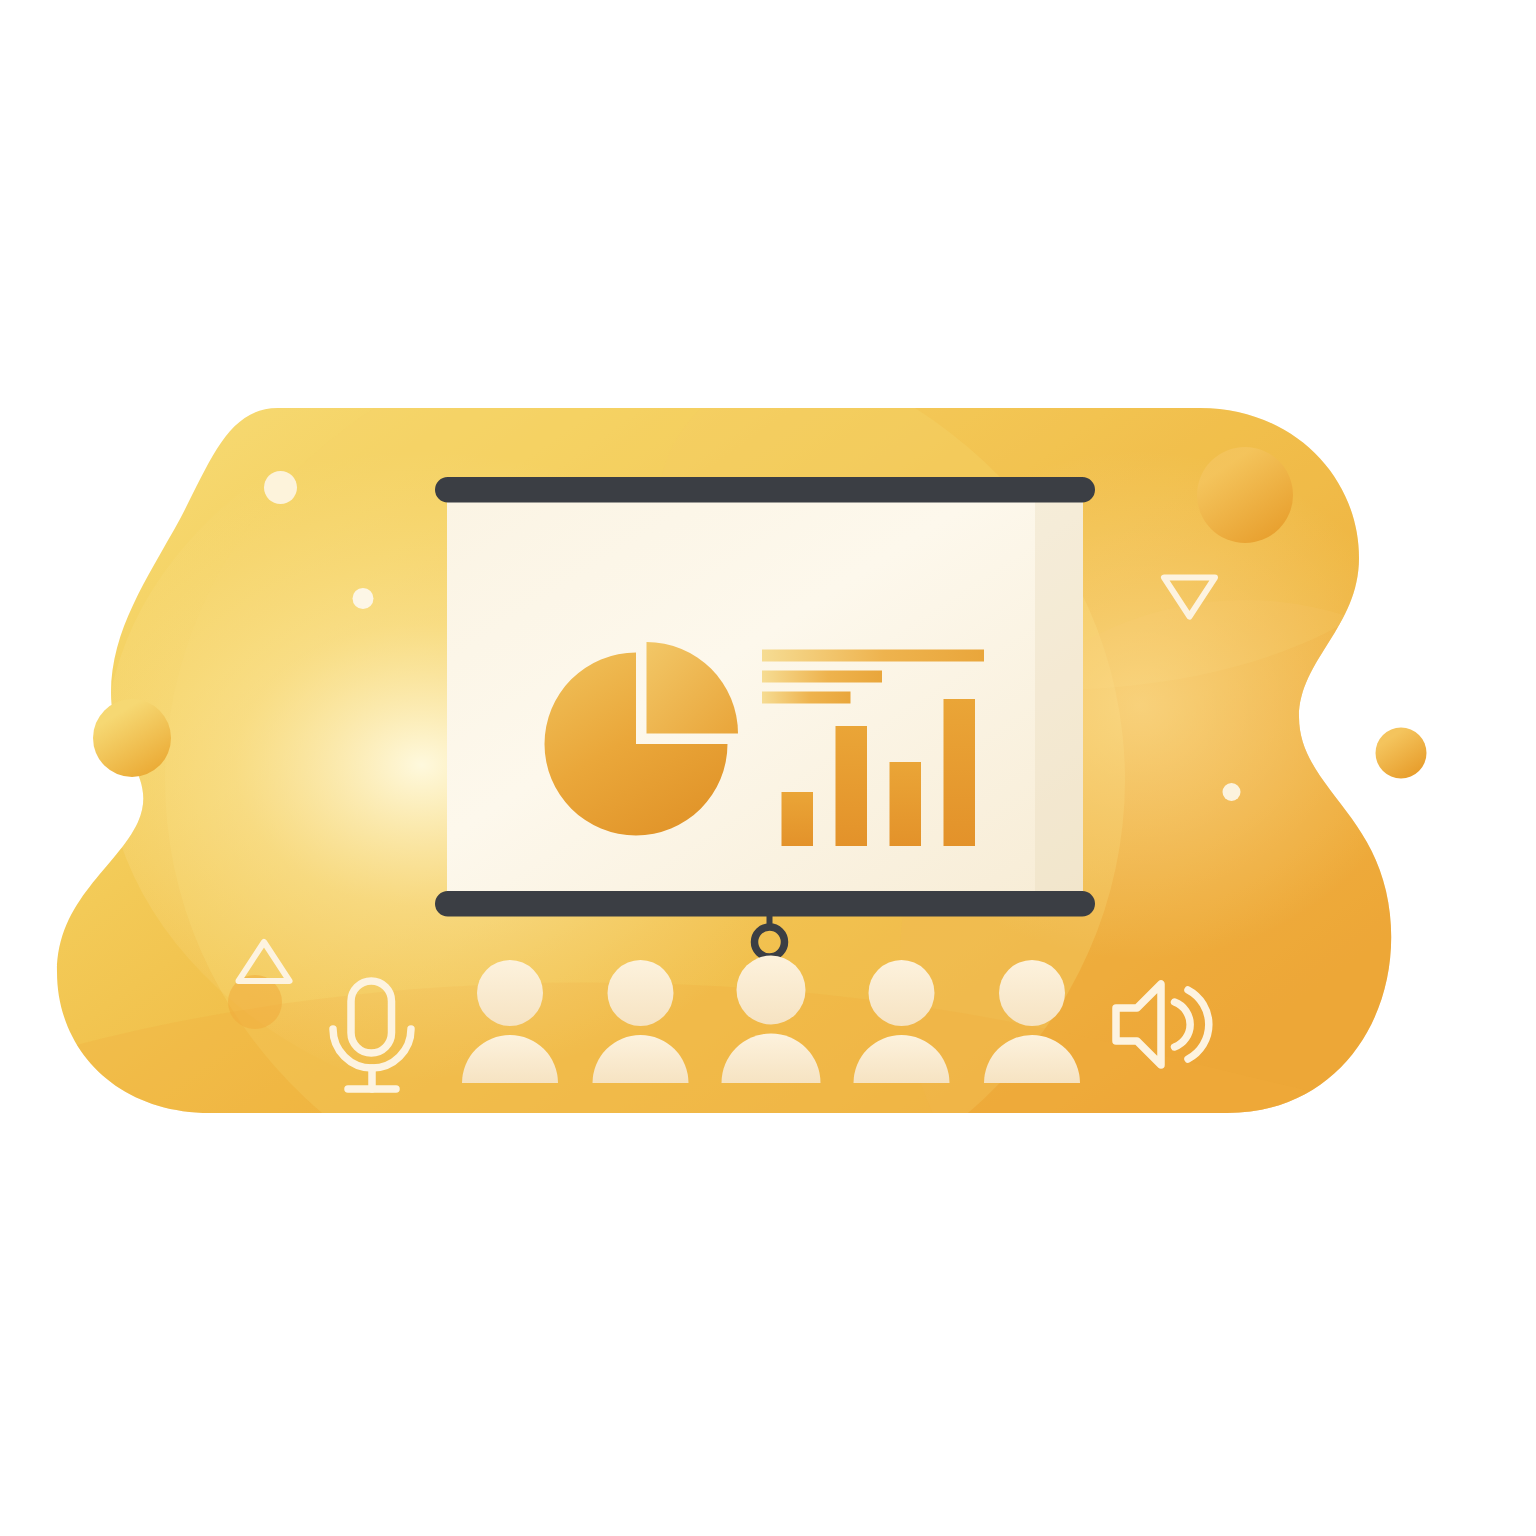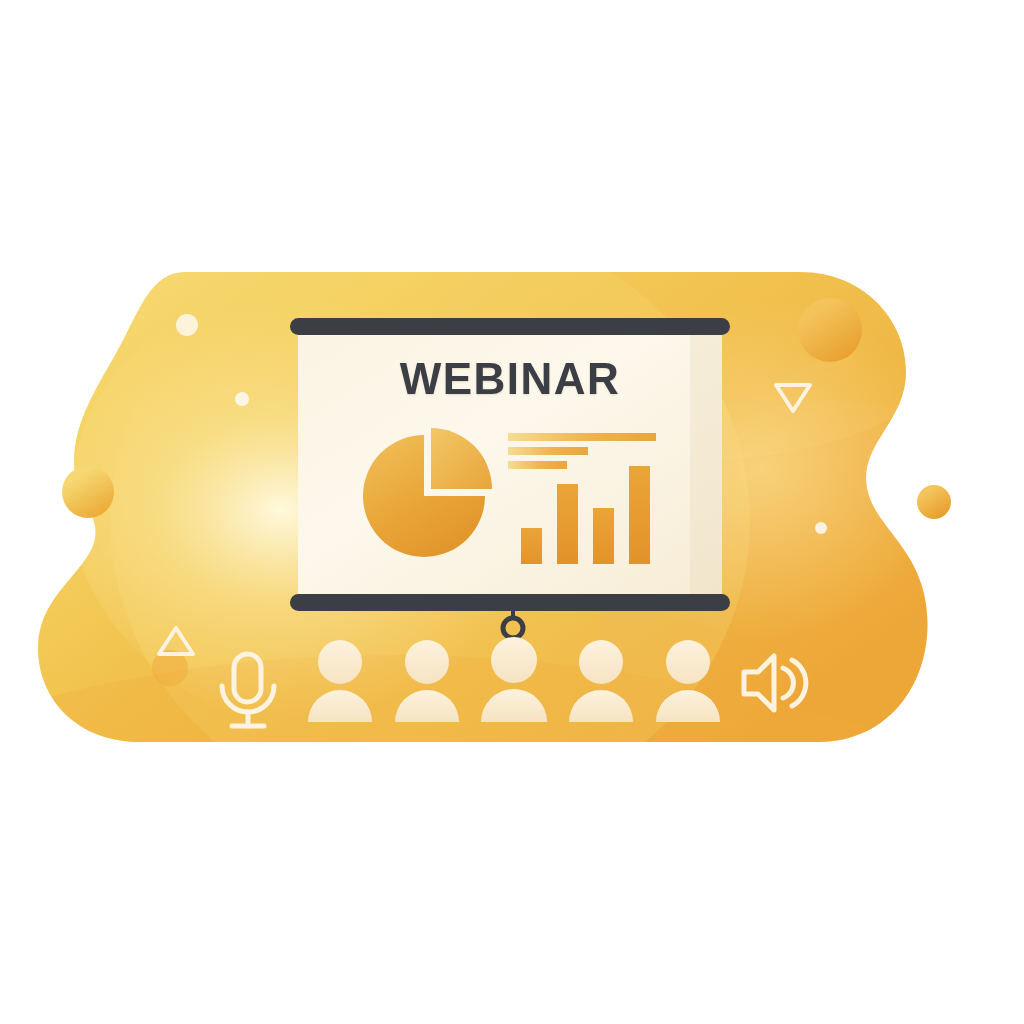--- a/index.html
+++ b/index.html
@@ -233,15 +233,14 @@
       <line x1="232" y1="726" x2="264" y2="726"></line>
     </g>
 
     <g>
       <path d="M 744,672 L 758,672 L 774,656 L 774,710 L 758,694 L 744,694 Z" fill="none" stroke="#fdf3e0" stroke-width="5" stroke-linejoin="round"></path>
       <path d="M 783,668 A 16,16 0 0 1 783,698" fill="none" stroke="#fdf3e0" stroke-width="5" stroke-linecap="round"></path>
       <path d="M 792,660 A 26,26 0 0 1 792,706" fill="none" stroke="#fdf3e0" stroke-width="5" stroke-linecap="round"></path>
     </g>
   </svg>
 
-  <div id="screen-title">WEBINAR</div>
 
 </div>
 
 </body></html>

